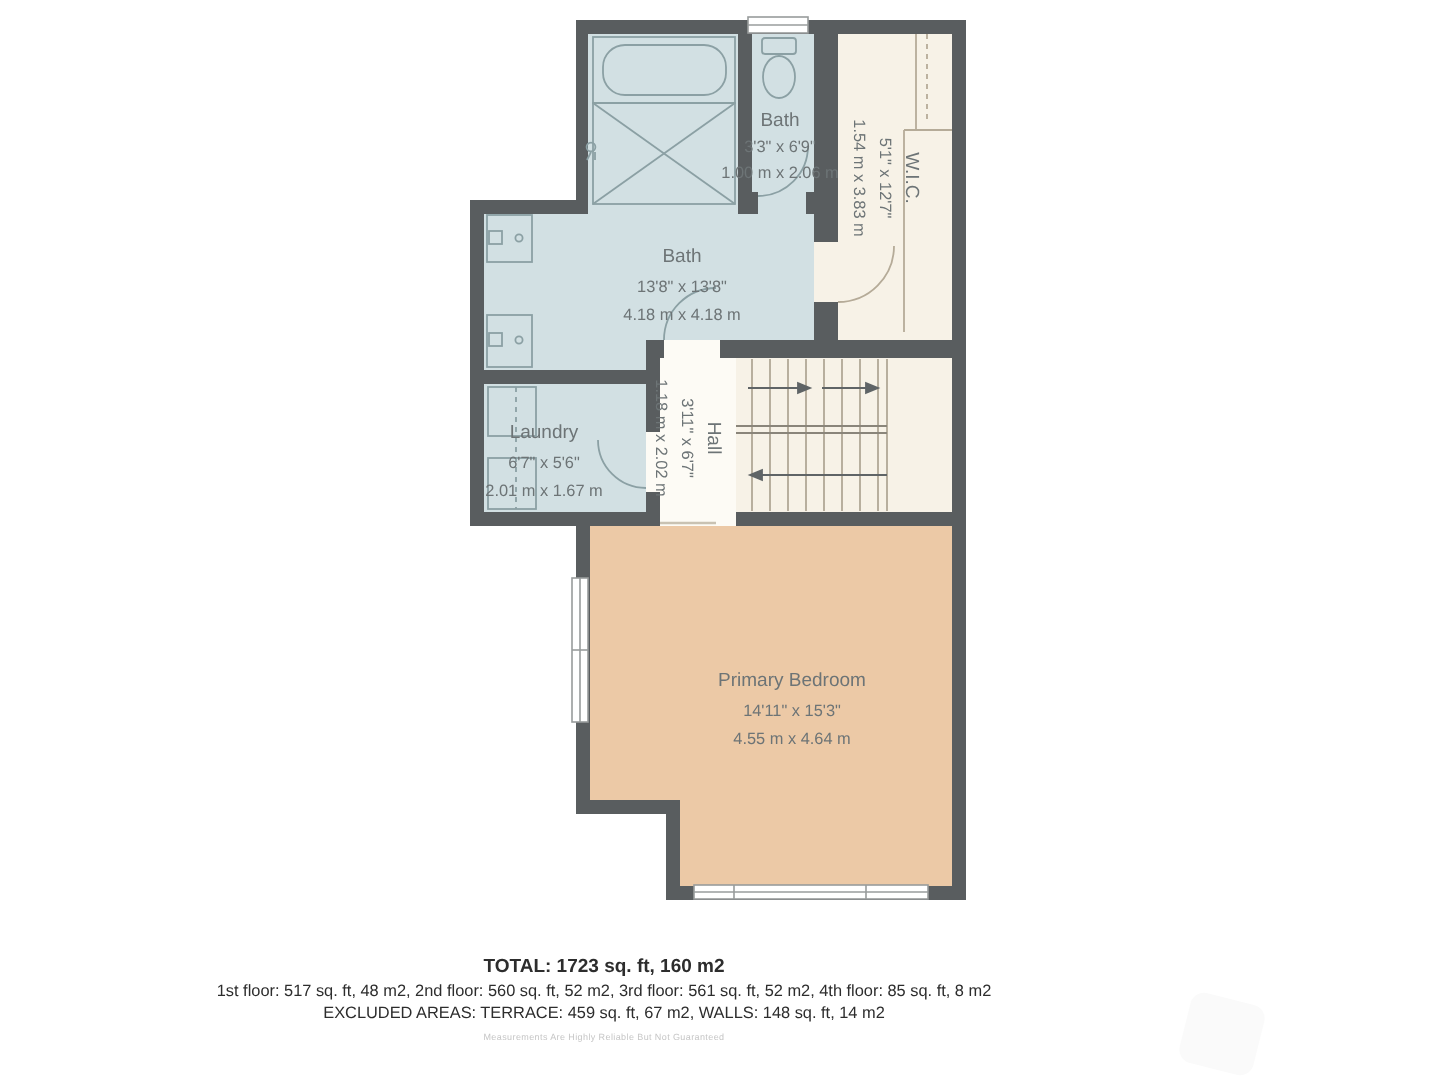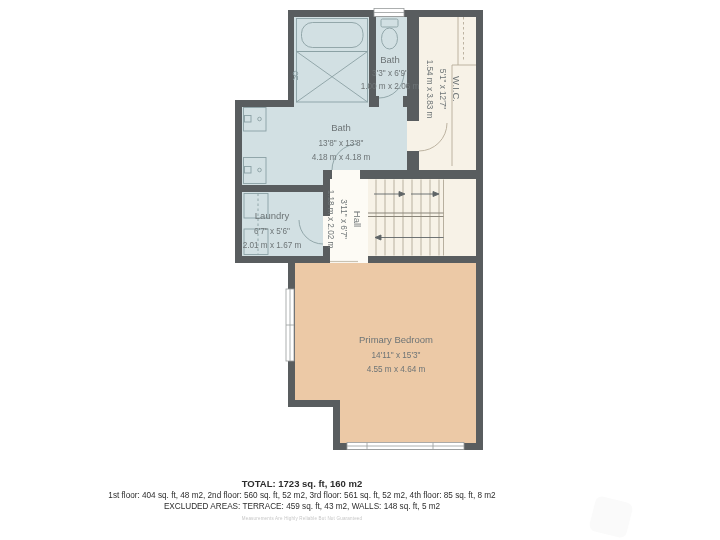--- a/index.html
+++ b/index.html
@@ -160,19 +160,19 @@
       <g>
         <text class="room-name" x="396" y="343">Primary Bedroom</text>
         <text class="room-dim" x="396" y="358">14'11" x 15'3"</text>
         <text class="room-dim" x="396" y="372">4.55 m x 4.64 m</text>
       </g>
     </g>
   </svg>
 
   <div class="summary">
     <div class="total">TOTAL: 1723 sq. ft, 160 m2</div>
-    <div class="floors">1st floor: 404 sq. ft, 48 m2, 2nd floor: 560 sq. ft, 52 m2, 3rd floor: 561 sq. ft, 52 m2, 4th floor: 85 sq. ft, 8 m2</div>
-    <div class="excluded">EXCLUDED AREAS: TERRACE: 459 sq. ft, 43 m2, WALLS: 148 sq. ft, 5 m2</div>
+    <div class="floors">1st floor: 517 sq. ft, 48 m2, 2nd floor: 560 sq. ft, 52 m2, 3rd floor: 561 sq. ft, 52 m2, 4th floor: 85 sq. ft, 8 m2</div>
+    <div class="excluded">EXCLUDED AREAS: TERRACE: 459 sq. ft, 67 m2, WALLS: 148 sq. ft, 14 m2</div>
     <div class="disclaimer">Measurements Are Highly Reliable But Not Guaranteed</div>
   </div>
 
   <div class="watermark"></div>
 </div>
 
 </body></html>

